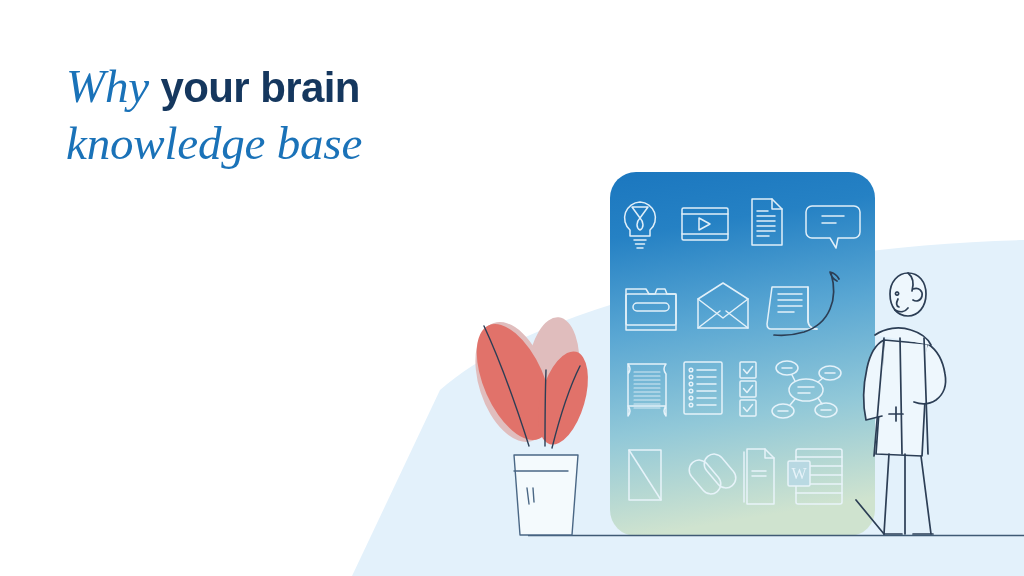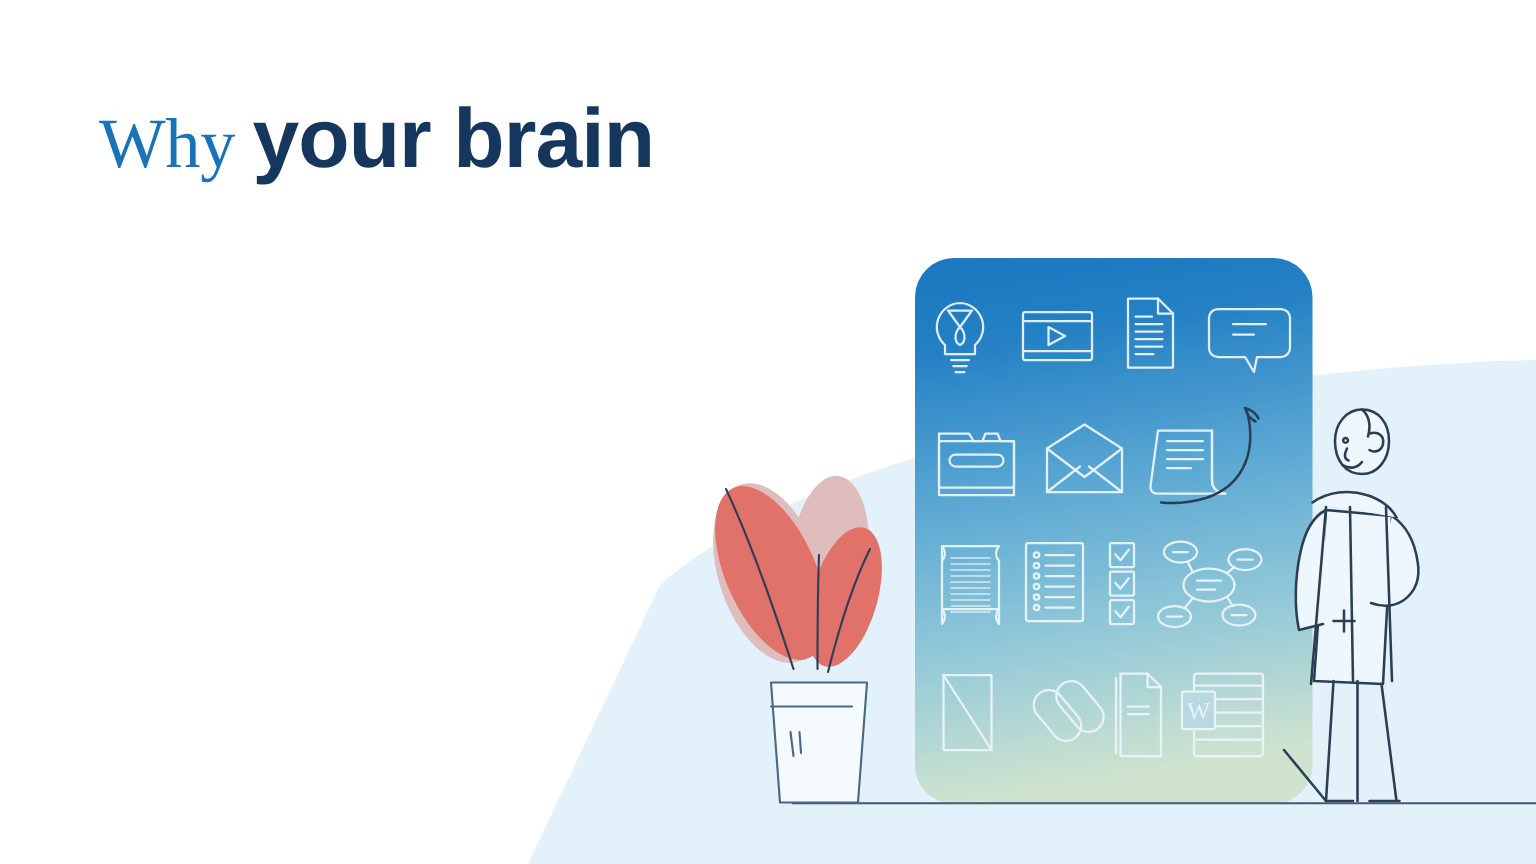--- a/index.html
+++ b/index.html
@@ -32,29 +32,30 @@
     width: 520px;
     line-height: 1.22;
     letter-spacing: -0.2px;
   }
   .hl-line {
     display: block;
     white-space: nowrap;
   }
   .hl-serif {
     font-family: "Liberation Serif", "DejaVu Serif", serif;
+    font-style: italic;
     font-weight: 400;
     font-size: 47px;
     color: #1a72b8;
   }
   .hl-bold {
     font-family: "Liberation Sans", sans-serif;
     font-style: normal;
     font-weight: bold;
-    font-size: 56px;
+    font-size: 42px;
     color: #15375e;
     letter-spacing: -0.6px;
   }
 </style>
 </head>
 <body>
 
 <div id="canvas">
 
   <svg id="bg-svg" viewBox="0 0 1024 576">
@@ -251,15 +252,16 @@
         <path d="M514 455 h64 l-6 80 h-52 z"></path>
         <path d="M514 471 h54"></path>
         <path d="M527 488 l2 16 M533 488 l1 14" fill="none"></path>
       </g>
     </g>
 
   </svg>
 
   <div id="headline">
     <span class="hl-line"><span class="hl-serif">Why </span><span class="hl-bold">your brain</span></span>
+    <span class="hl-line hl-serif">knowledge base</span>
   </div>
 
 </div>
 
 </body></html>

